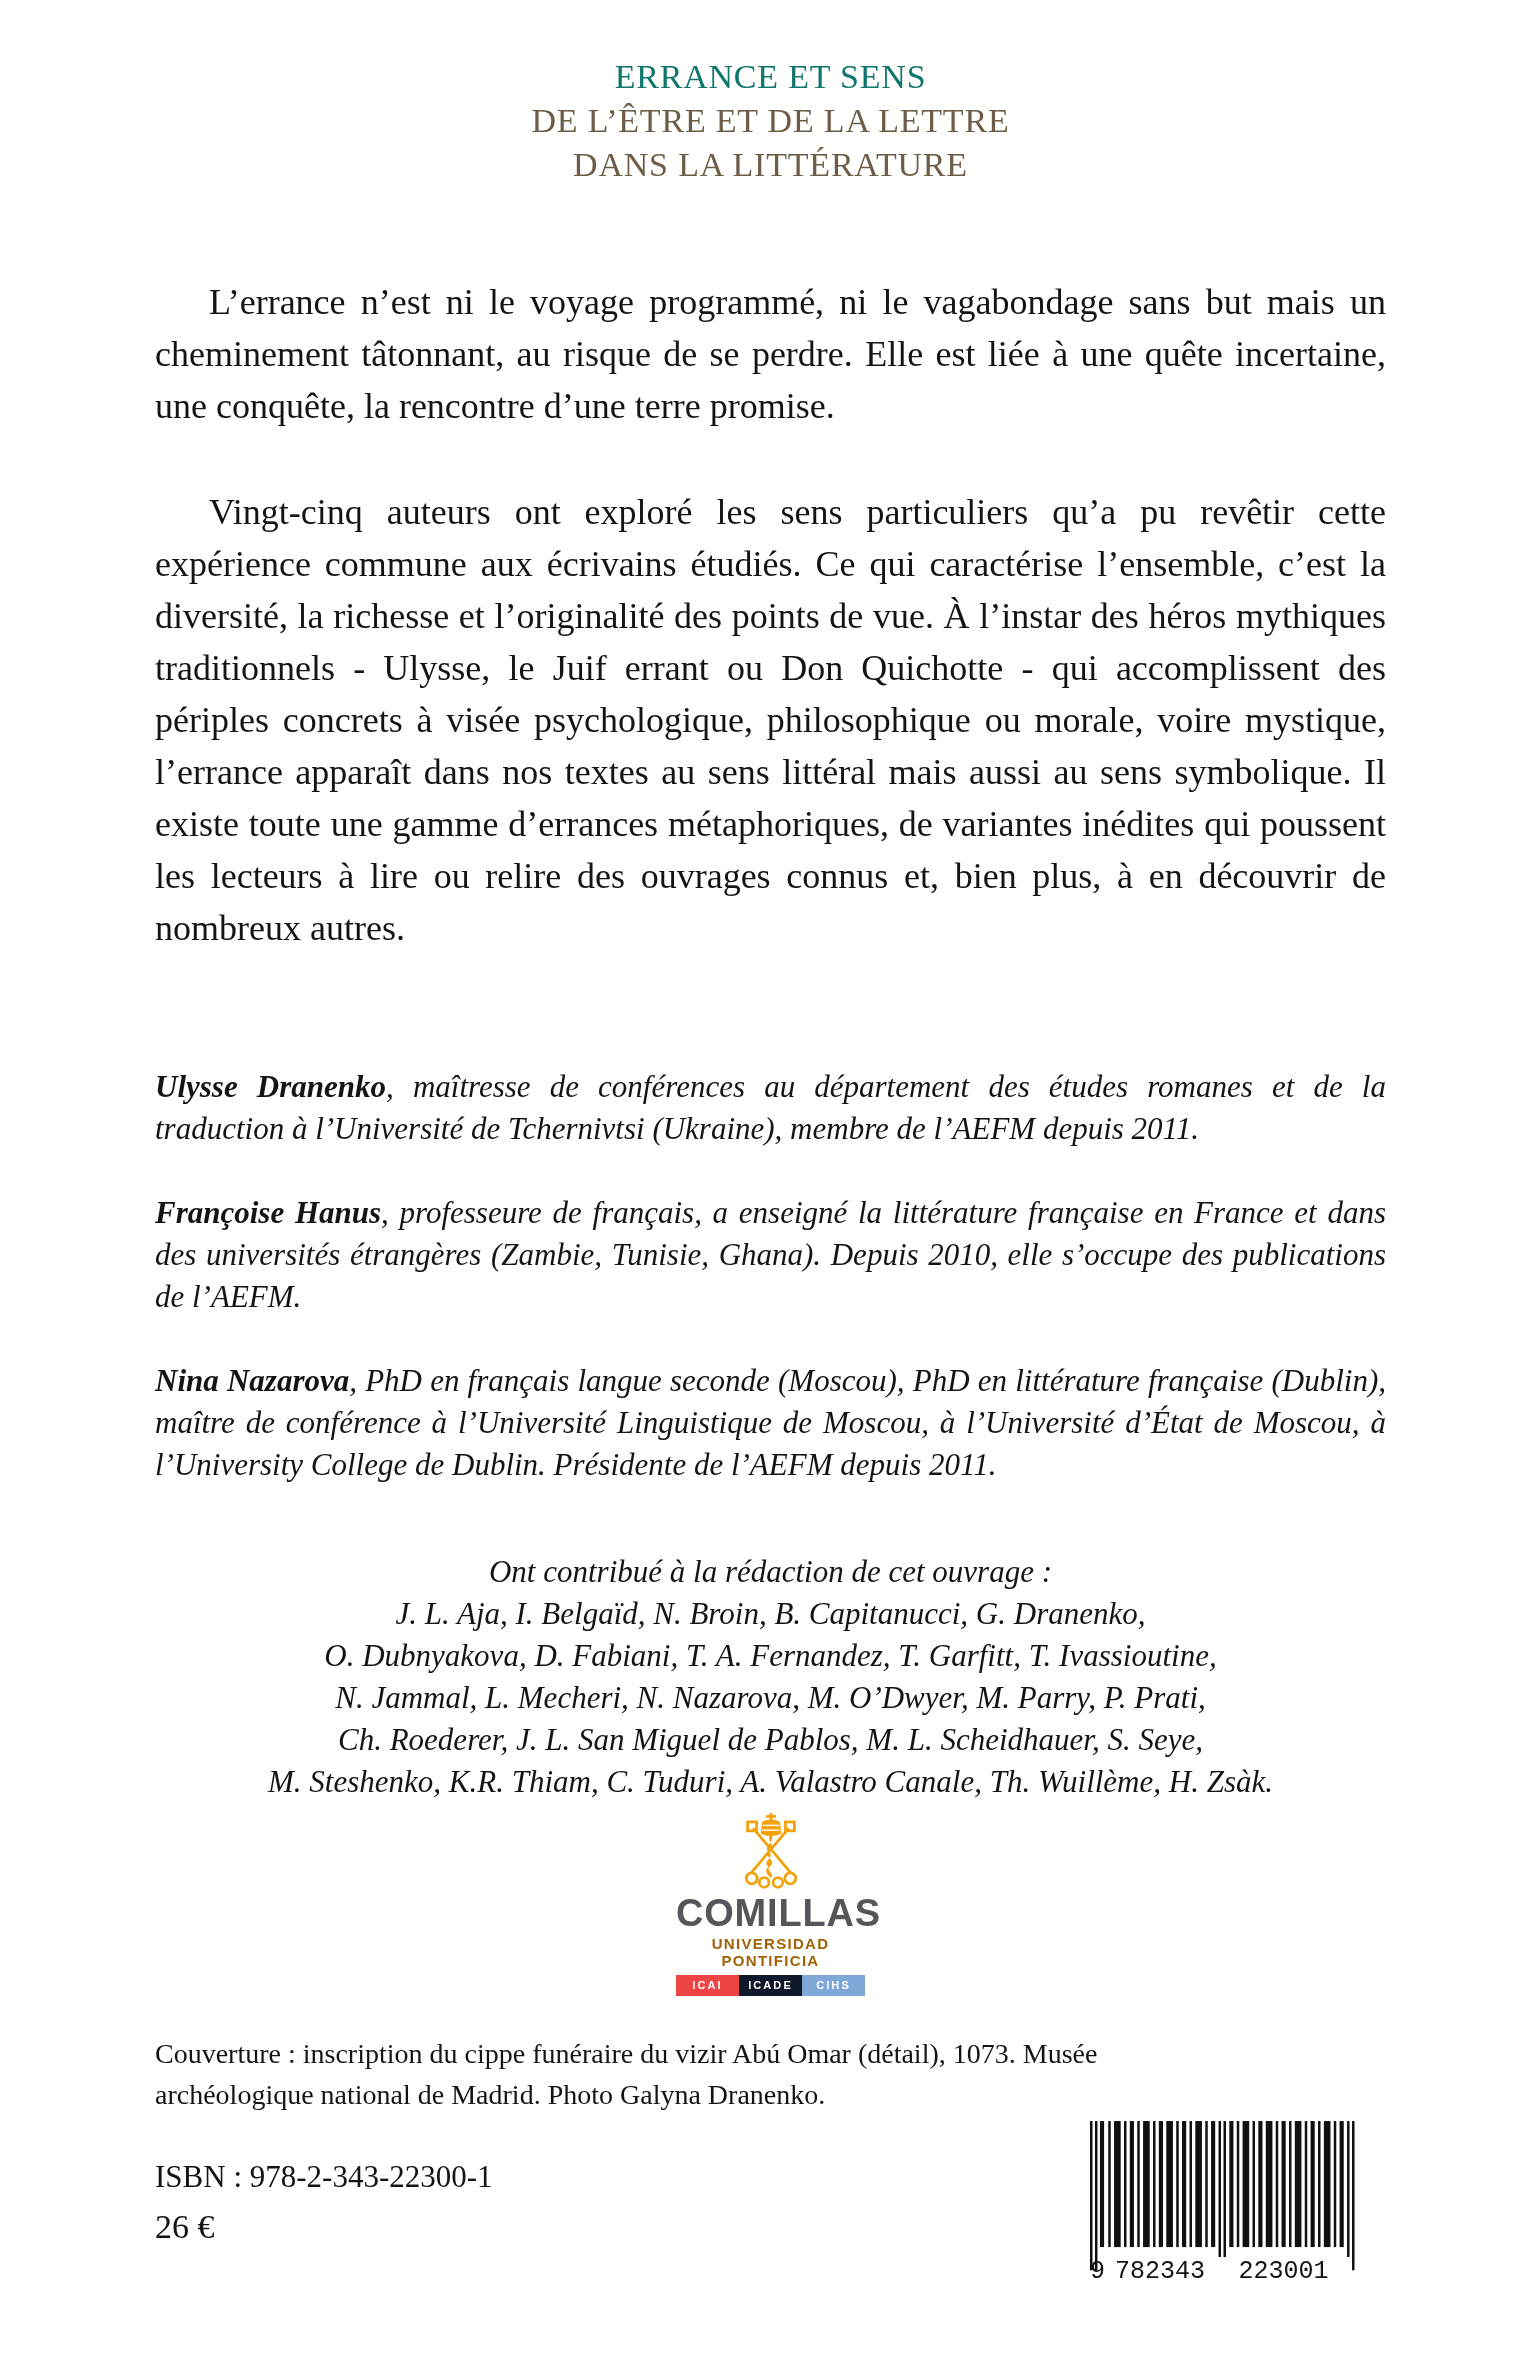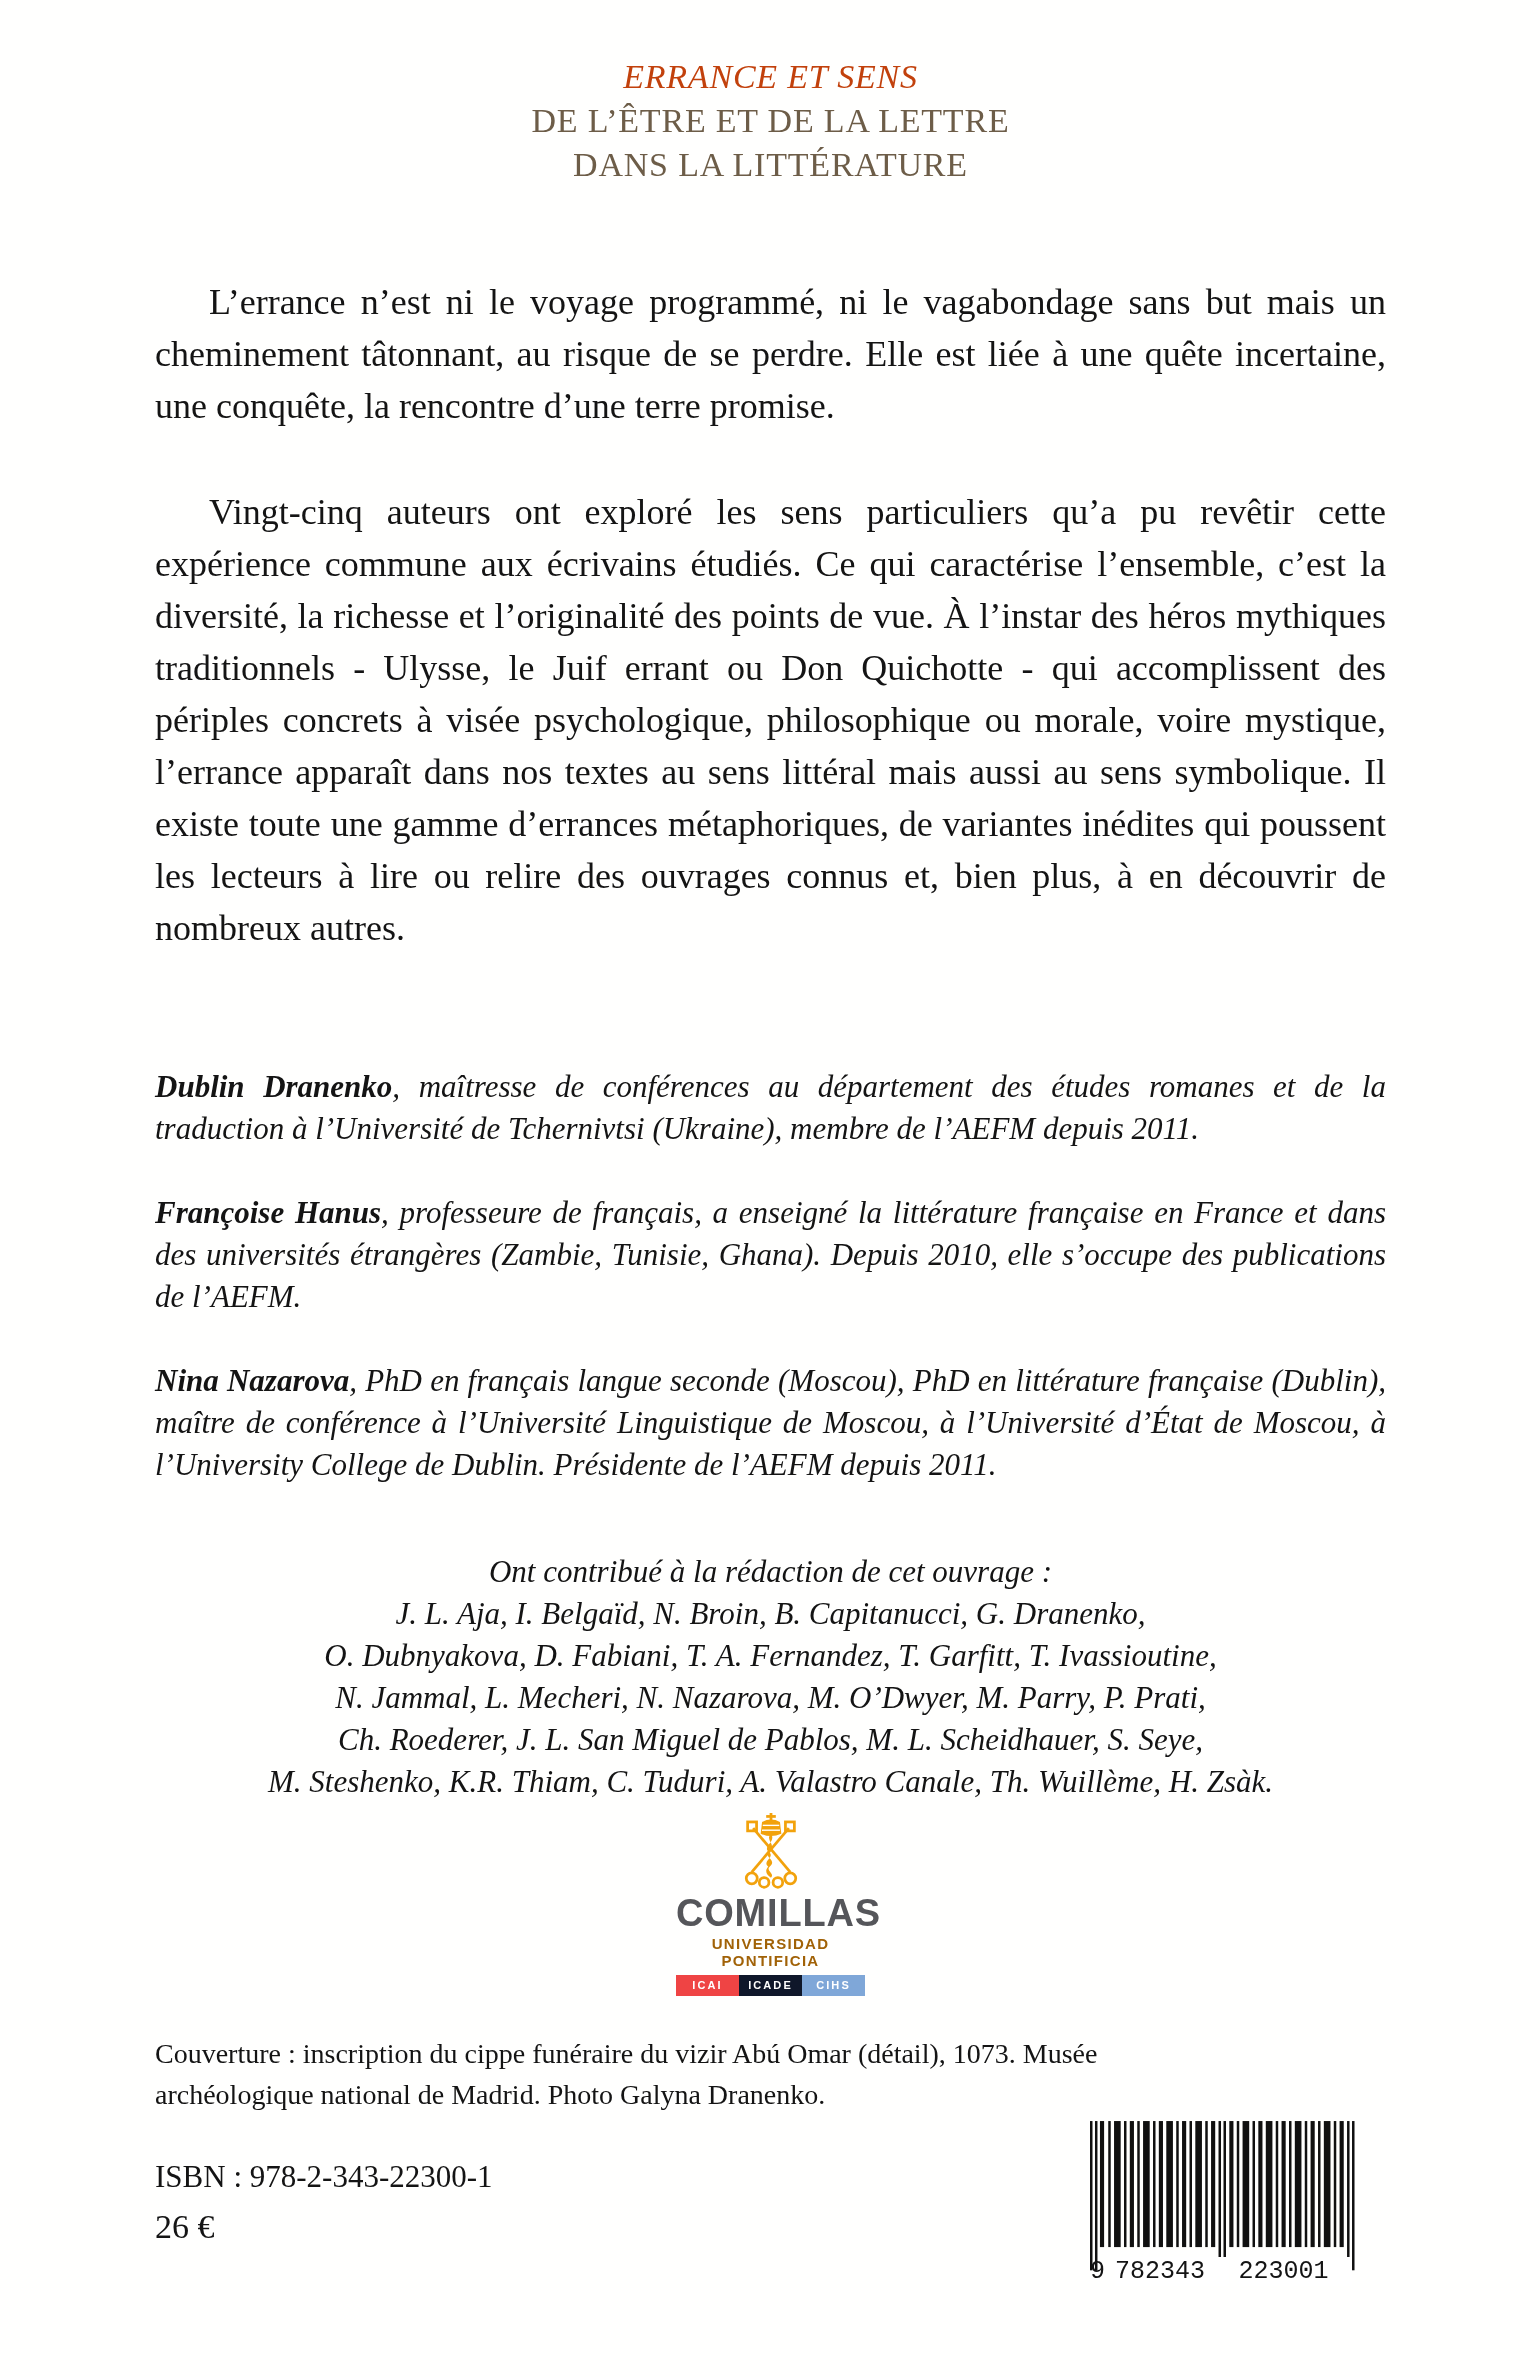--- a/index.html
+++ b/index.html
@@ -133,32 +133,32 @@
   }
   .barcode-digits .d9 { width: 20px; text-align: left; }
   .barcode-digits .grp { flex: 1; text-align: left; background: #fff; margin: 0 5px; }
 </style>
 </head>
 <body>
 
 <div class="page">
 
   <header class="title-block">
-    <div class="title-line" style="color: #c2410c; font-style: italic;">ERRANCE ET SENS</div>
+    <div class="title-line" style="color: #0f766e;">ERRANCE ET SENS</div>
     <div class="title-line" style="color: rgb(109, 93, 72);">DE L’ÊTRE ET DE LA LETTRE</div>
     <div class="title-line" style="color: rgb(109, 93, 72);">DANS LA LITTÉRATURE</div>
   </header>
 
   <section class="synopsis">
     <p>L’errance n’est ni le voyage programmé, ni le vagabondage sans but mais un cheminement tâtonnant, au risque de se perdre. Elle est liée à une quête incertaine, une conquête, la rencontre d’une terre promise.</p>
     <p>Vingt-cinq auteurs ont exploré les sens particuliers qu’a pu revêtir cette expérience commune aux écrivains étudiés. Ce qui caractérise l’ensemble, c’est la diversité, la richesse et l’originalité des points de vue. À l’instar des héros mythiques traditionnels - Ulysse, le Juif errant ou Don Quichotte - qui accomplissent des périples concrets à visée psychologique, philosophique ou morale, voire mystique, l’errance apparaît dans nos textes au sens littéral mais aussi au sens symbolique. Il existe toute une gamme d’errances métaphoriques, de variantes inédites qui poussent les lecteurs à lire ou relire des ouvrages connus et, bien plus, à en découvrir de nombreux autres.</p>
   </section>
 
   <section class="bios">
-    <p class="bio"><span class="bio-name">Dublin Dranenko</span><span>, maîtresse de conférences au département des études romanes et de la traduction à l’Université de Tchernivtsi (Ukraine), membre de l’AEFM depuis 2011.</span></p>
+    <p class="bio"><span class="bio-name">Ulysse Dranenko</span><span>, maîtresse de conférences au département des études romanes et de la traduction à l’Université de Tchernivtsi (Ukraine), membre de l’AEFM depuis 2011.</span></p>
     <p class="bio"><span class="bio-name">Françoise Hanus</span><span>, professeure de français, a enseigné la littérature française en France et dans des universités étrangères (Zambie, Tunisie, Ghana). Depuis 2010, elle s’occupe des publications de l’AEFM.</span></p>
     <p class="bio"><span class="bio-name">Nina Nazarova</span><span>, PhD en français langue seconde (Moscou), PhD en littérature française (Dublin), maître de conférence à l’Université Linguistique de Moscou, à l’Université d’État de Moscou, à l’University College de Dublin. Présidente de l’AEFM depuis 2011.</span></p>
   </section>
 
   <section class="contributors">
     <div>Ont contribué à la rédaction de cet ouvrage :</div>
     <div>J. L. Aja, I. Belgaïd, N. Broin, B. Capitanucci, G. Dranenko,</div>
     <div>O. Dubnyakova, D. Fabiani, T. A. Fernandez, T. Garfitt, T. Ivassioutine,</div>
     <div>N. Jammal, L. Mecheri, N. Nazarova, M. O’Dwyer, M. Parry, P. Prati,</div>
     <div>Ch. Roederer, J. L. San Miguel de Pablos, M. L. Scheidhauer, S. Seye,</div>

